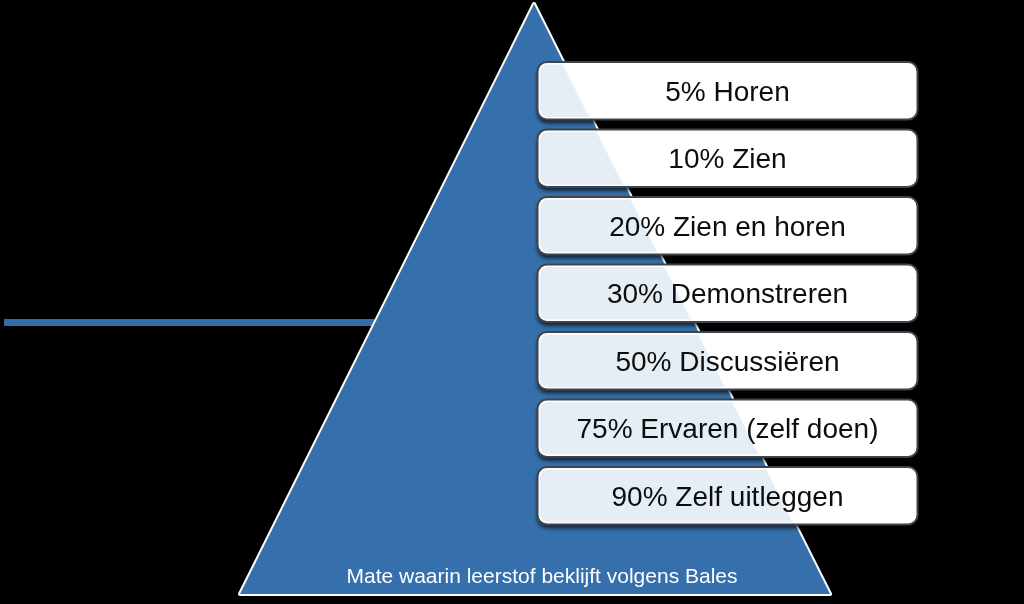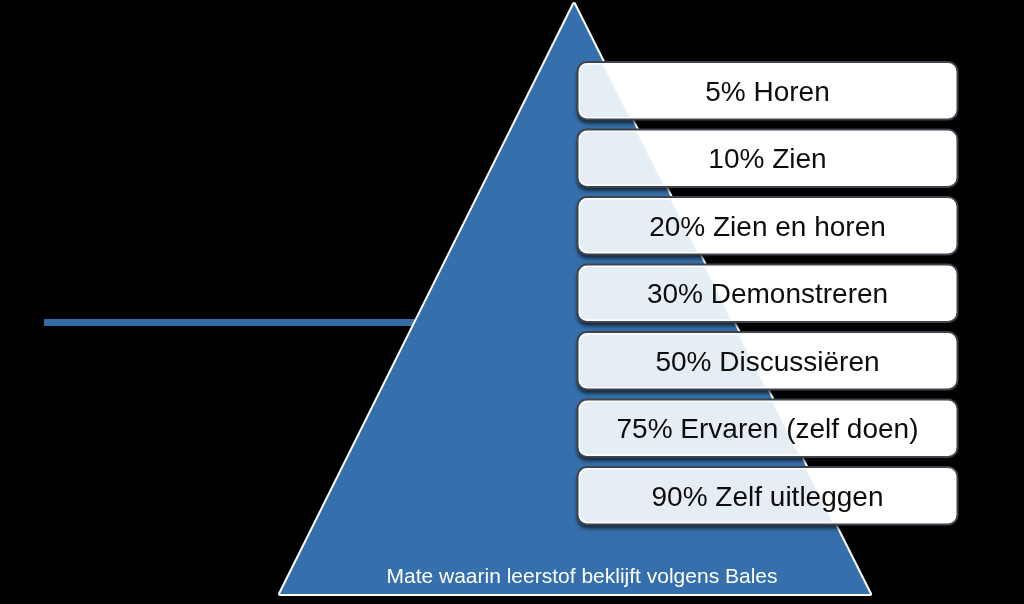--- a/index.html
+++ b/index.html
@@ -9,21 +9,20 @@
     width: 1024px;
     height: 604px;
     overflow: hidden;
     font-family: "Liberation Sans", "DejaVu Sans", sans-serif;
   }
   .stage {
     position: relative;
     width: 886px;
     height: 604px;
     background: #000000;
-    margin-left: 40px;
   }
   svg { display: block; }
   .level-box-fill {
     fill: #ffffff;
   }
   .level-box-border {
     fill: none;
     stroke: #3f434b;
     stroke-width: 2;
   }

